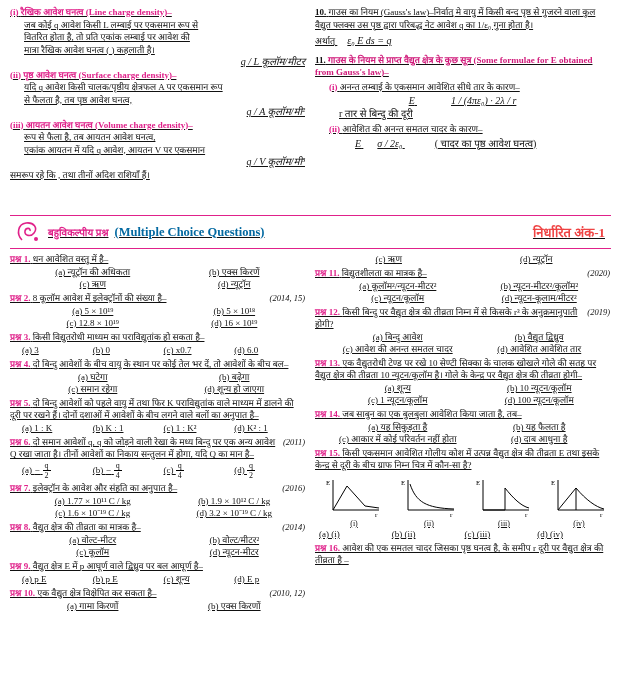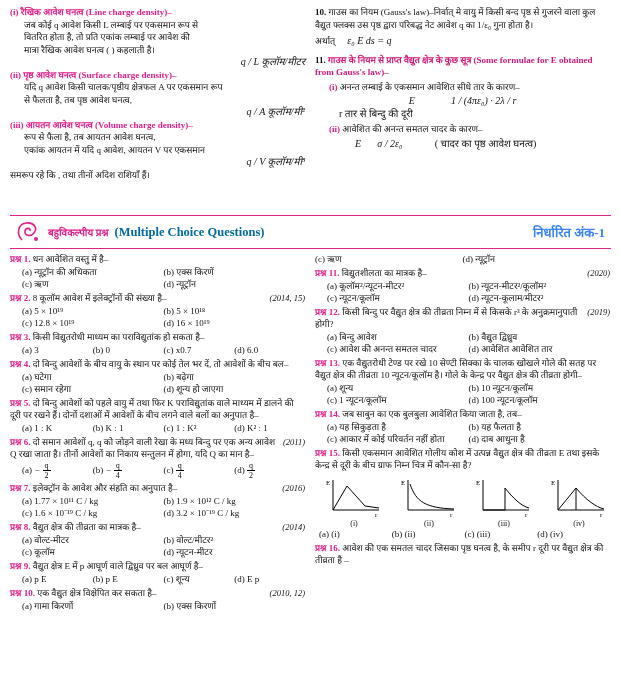--- a/index.html
+++ b/index.html
@@ -3,21 +3,21 @@
 <meta charset="utf-8">
 <style>
   html,body{margin:0;padding:0;}
   body{
     width:621px;height:685px;background:#ffffff;
     font-family:"Liberation Serif", serif;
     color:#111;
     position:relative;
     overflow:hidden;
   }
-  .page{width:621px;height:551px;position:relative;box-sizing:border-box;padding:6px 10px 0 10px;}
+  .page{width:621px;height:551px;position:relative;box-sizing:border-box;padding:6px 10px 0 10px;text-decoration:underline;}
   .cols{display:flex;gap:10px;}
   .col{width:295px;}
   .pink{color:#e0218a;}
   .pinkdark{color:#d01a7a;}
   .b{font-weight:bold;}
   .i{font-style:italic;}
   .small{font-size:10px;}
   .line{font-size:9px;line-height:12.5px;}
   .indent{padding-left:14px;}
   .indent2{padding-left:24px;}
@@ -27,27 +27,27 @@
   .topblock{min-height:205px;}
   
   .mcq-band{
     margin-top:4px;border-top:1px solid #e0218a;border-bottom:1px solid #e0218a;
     padding:4px 6px;display:flex;align-items:center;justify-content:space-between;
     background:#fff;
   }
   .mcq-left{display:flex;align-items:center;gap:6px;}
   .mcq-title{color:#e0218a;font-weight:bold;font-size:10px;}
   .mcq-sub{color:#0369a1;font-weight:bold;font-size:12.5px;}
-  .marks{color:#3b82f6;font-weight:bold;font-size:13px;}
+  .marks{color:#ef4444;font-weight:bold;font-size:13px;}
   .swirl{width:26px;height:24px;}
   
   .q{font-size:9px;line-height:12px;margin-bottom:1px;}
   .qlabel{color:#e0218a;font-weight:bold;}
   .opts{display:flex;flex-wrap:wrap;font-size:9px;line-height:12px;padding-left:12px;}
-  .opt{width:50%;box-sizing:border-box;}
+  .opt{width:50%;box-sizing:border-box;text-align:center;}
   .opt4{width:25%;box-sizing:border-box;}
   .yr{float:right;font-style:italic;font-size:8.5px;}
   .qcol{margin-bottom:2px;}
   .frac{display:inline-block;text-align:center;vertical-align:middle;font-size:8px;line-height:9px;}
   .frac .num{display:block;border-bottom:1px solid #000;padding:0 2px;}
   .frac .den{display:block;padding:0 2px;}
   .graphs{display:flex;justify-content:space-between;padding:4px 2px 0 10px;}
   .graphbox{width:58px;}
   .glabel{font-size:8px;text-align:center;margin-top:1px;}
   svg{display:block;}

